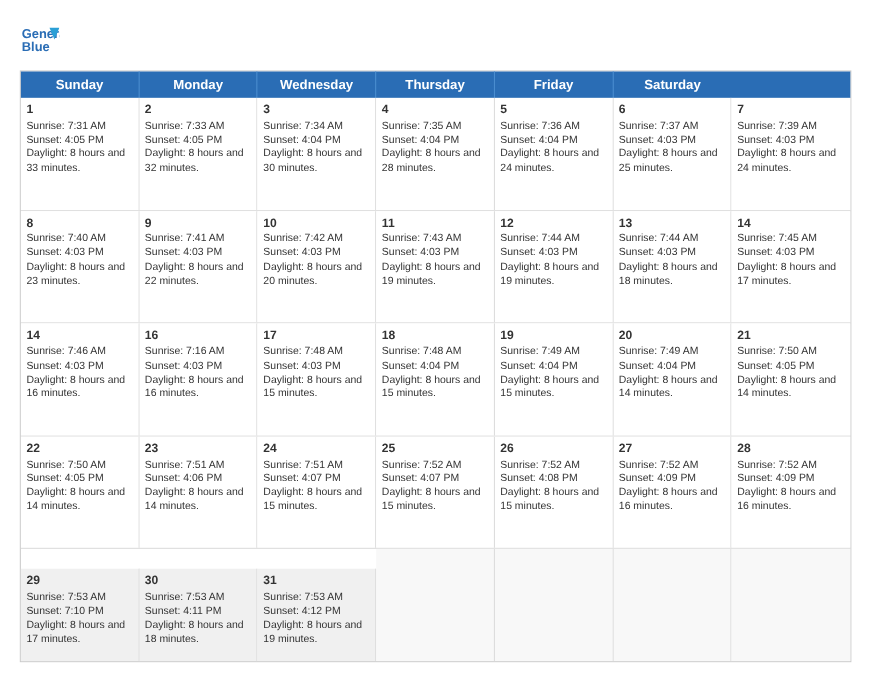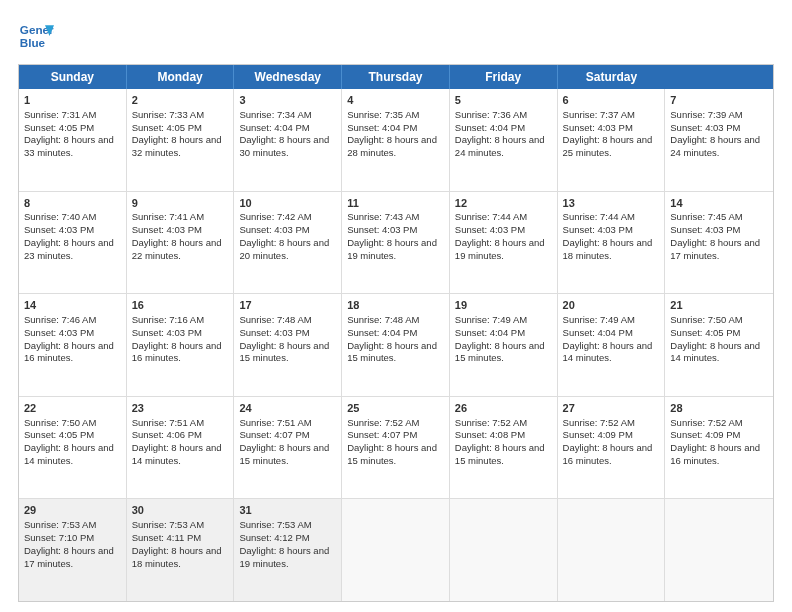--- a/index.html
+++ b/index.html
@@ -81,21 +81,21 @@
       border-right: 1px solid #ddd;
       padding: 4px 5px;
       font-size: 9.5px;
       color: #333;
       vertical-align: top;
       background: #fff;
       line-height: 1.35;
     }
     .cal-cell:last-child { border-right: none; }
     .cal-cell.empty { background: #f8f8f8; }
-    .cal-cell.shaded { background: #f0f0f0; }
+    .cal-cell.shaded { background: #f0f0f0; margin-top: 18px; }
     .day-num {
       font-size: 11px;
       font-weight: bold;
       display: block;
       margin-bottom: 1px;
     }
   </style>
 </head>
 <body>
 

